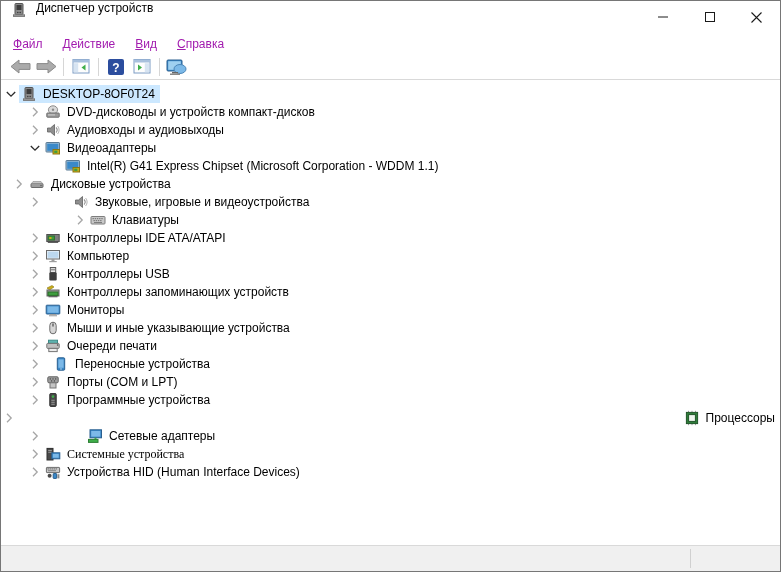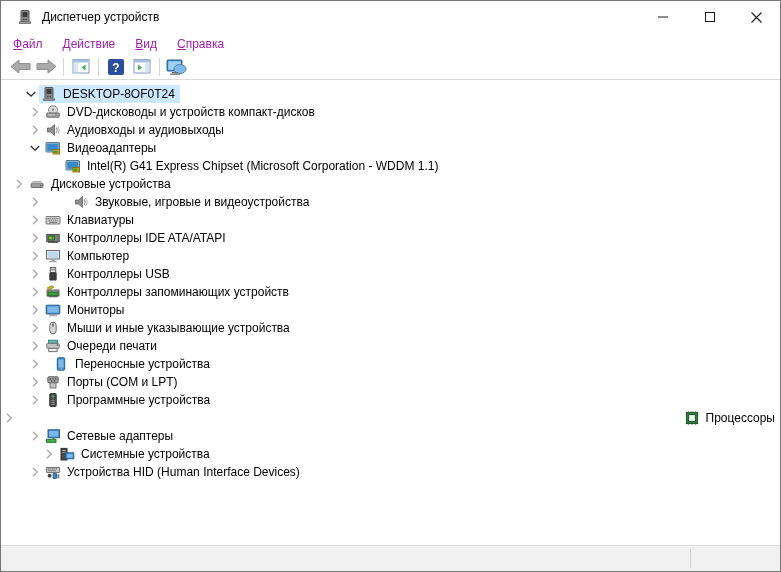--- a/index.html
+++ b/index.html
@@ -2,21 +2,21 @@
 <html><head>
 <meta charset="utf-8">
 <style>
   * { margin:0; padding:0; box-sizing:border-box; }
   html,body { width:781px; height:572px; font-family:"Liberation Sans", sans-serif; background:#fff; }
   .window {
     position:relative; width:781px; height:572px; background:#fff;
     border:1px solid #767676; display:flex; flex-direction:column; overflow:hidden;
   }
   
-  .titlebar { height:32px; background:#fff; display:flex; align-items:center; flex:0 0 auto;margin-left:6px; }
+  .titlebar { height:32px; background:#fff; display:flex; align-items:flex-start; flex:0 0 auto; }
   .titlebar .app-icon { width:18px; height:18px; margin-left:9px; display:flex; align-items:center; justify-content:center; }
   .titlebar .title-text { font-size:12px; color:#000; margin-left:8px; flex:1 1 auto; white-space:nowrap; }
   .caption-buttons { display:flex; height:32px; }
   .caption-btn { width:47px; height:32px; display:flex; align-items:center; justify-content:center; background:#fff; }
   
   .menubar { height:21px; background:#fff; display:flex; align-items:center; padding-left:2px; flex:0 0 auto; }
   .menu-item { font-size:12px; color:#a21caf; padding:2px 10px; white-space:nowrap; }
   .menu-item .u { text-decoration:underline; }
   
   .toolbar { height:26px; background:#fff; border-bottom:1px solid #d9d9d9; display:flex; align-items:center; padding-left:6px; flex:0 0 auto; }
@@ -136,21 +136,21 @@
             <rect x="2.2" y="3.2" width="12.6" height="8.6" fill="#9fd0f0"></rect>
             <ellipse cx="14" cy="11" rx="6" ry="4.5" fill="#7cb9e8" stroke="#4a86b8"></ellipse>
             <rect x="6" y="14" width="6" height="1.5" fill="#666"></rect>
             <rect x="4" y="15.5" width="10" height="1.5" fill="#888"></rect>
           </svg>
         </span>
       </div>
     </div>
 
   <div class="tree" id="tree">
-      <div class="tree-row" style="padding-left: 22px;">
+      <div class="tree-row" style="padding-left: 2px;">
         <span class="chev">
           <svg width="16" height="16" viewBox="0 0 16 16">
             <path d="M3.8 6l4.2 4.2L12.2 6" fill="none" stroke="#2b2b2b" stroke-width="1.3"></path>
           </svg>
         </span>
         <span class="row-sel selected">
           <span class="row-icon">
             <svg width="16" height="16" viewBox="0 0 16 16">
               <rect x="4" y="1.5" width="8" height="11" rx="0.8" fill="#8a8a8a" stroke="#555"></rect>
               <rect x="5.5" y="3" width="5" height="5" fill="#3c3c3c"></rect>
@@ -256,21 +256,21 @@
           <span class="row-icon">
             <svg width="16" height="16" viewBox="0 0 16 16">
               <polygon points="2.5,6 5.5,6 9.5,2.5 9.5,13.5 5.5,10 2.5,10" fill="#8f8f8f" stroke="#5f5f5f" stroke-width="0.8"></polygon>
               <path d="M11 5.5a3.6 3.6 0 0 1 0 5" stroke="#8f8f8f" stroke-width="1.1" fill="none"></path>
               <path d="M12.6 4a6 6 0 0 1 0 8" stroke="#b5b5b5" stroke-width="1" fill="none"></path>
             </svg>
           </span>
           <span class="tree-label">Звуковые, игровые и видеоустройства</span>
         </span>
       </div>
-      <div class="tree-row" style="padding-left: 26px;">
+      <div class="tree-row" style="padding-left: 26px; margin-left: 45px;">
         <span class="chev">
           <svg width="16" height="16" viewBox="0 0 16 16">
             <path d="M6 3.8l4.2 4.2L6 12.2" fill="none" stroke="#a6a6a6" stroke-width="1.3"></path>
           </svg>
         </span>
         <span class="row-sel">
           <span class="row-icon">
             <svg width="16" height="16" viewBox="0 0 16 16">
               <rect x="1" y="4.5" width="14" height="7.5" rx="0.8" fill="#c9c9c9" stroke="#7d7d7d"></rect>
               <g fill="#7d7d7d">
@@ -491,39 +491,39 @@
                 <line x1="8" y1="13.6" x2="8" y2="15.2"></line>
                 <line x1="11.5" y1="13.6" x2="11.5" y2="15.2"></line>
               </g>
               <rect x="2.4" y="2.4" width="11.2" height="11.2" fill="#2f7d3a" stroke="#205528"></rect>
               <rect x="4.6" y="4.6" width="6.8" height="6.8" fill="#eef5ee" stroke="#205528"></rect>
             </svg>
           </span>
           <span class="tree-label">Процессоры</span>
         </span>
       </div>
-      <div class="tree-row" style="padding-left: 26px;">
+      <div class="tree-row" style="padding-left: 26px; gap: 42px;">
         <span class="chev">
           <svg width="16" height="16" viewBox="0 0 16 16">
             <path d="M6 3.8l4.2 4.2L6 12.2" fill="none" stroke="#a6a6a6" stroke-width="1.3"></path>
           </svg>
         </span>
         <span class="row-sel">
           <span class="row-icon">
             <svg width="16" height="16" viewBox="0 0 16 16">
               <rect x="3" y="1.8" width="11.5" height="8" fill="#3a89c9" stroke="#2a5f8f"></rect>
               <rect x="4.2" y="3" width="9.1" height="5.6" fill="#7cb9e8"></rect>
               <rect x="7.5" y="9.8" width="2" height="1.6" fill="#3fae49"></rect>
               <rect x="1.5" y="11.4" width="9.5" height="3" fill="#3fae49" stroke="#2d7e35"></rect>
             </svg>
           </span>
           <span class="tree-label">Сетевые адаптеры</span>
         </span>
       </div>
-      <div class="tree-row" style="padding-left: 40px;">
+      <div class="tree-row" style="padding-left: 26px; font-family: Liberation Serif, serif;">
         <span class="chev">
           <svg width="16" height="16" viewBox="0 0 16 16">
             <path d="M6 3.8l4.2 4.2L6 12.2" fill="none" stroke="#a6a6a6" stroke-width="1.3"></path>
           </svg>
         </span>
         <span class="row-sel">
           <span class="row-icon">
             <svg width="16" height="16" viewBox="0 0 16 16">
               <rect x="2" y="2.4" width="6" height="11.6" fill="#4a4a4a" stroke="#2e2e2e"></rect>
               <rect x="3.2" y="4" width="3.6" height="0.9" fill="#a0a0a0"></rect>

